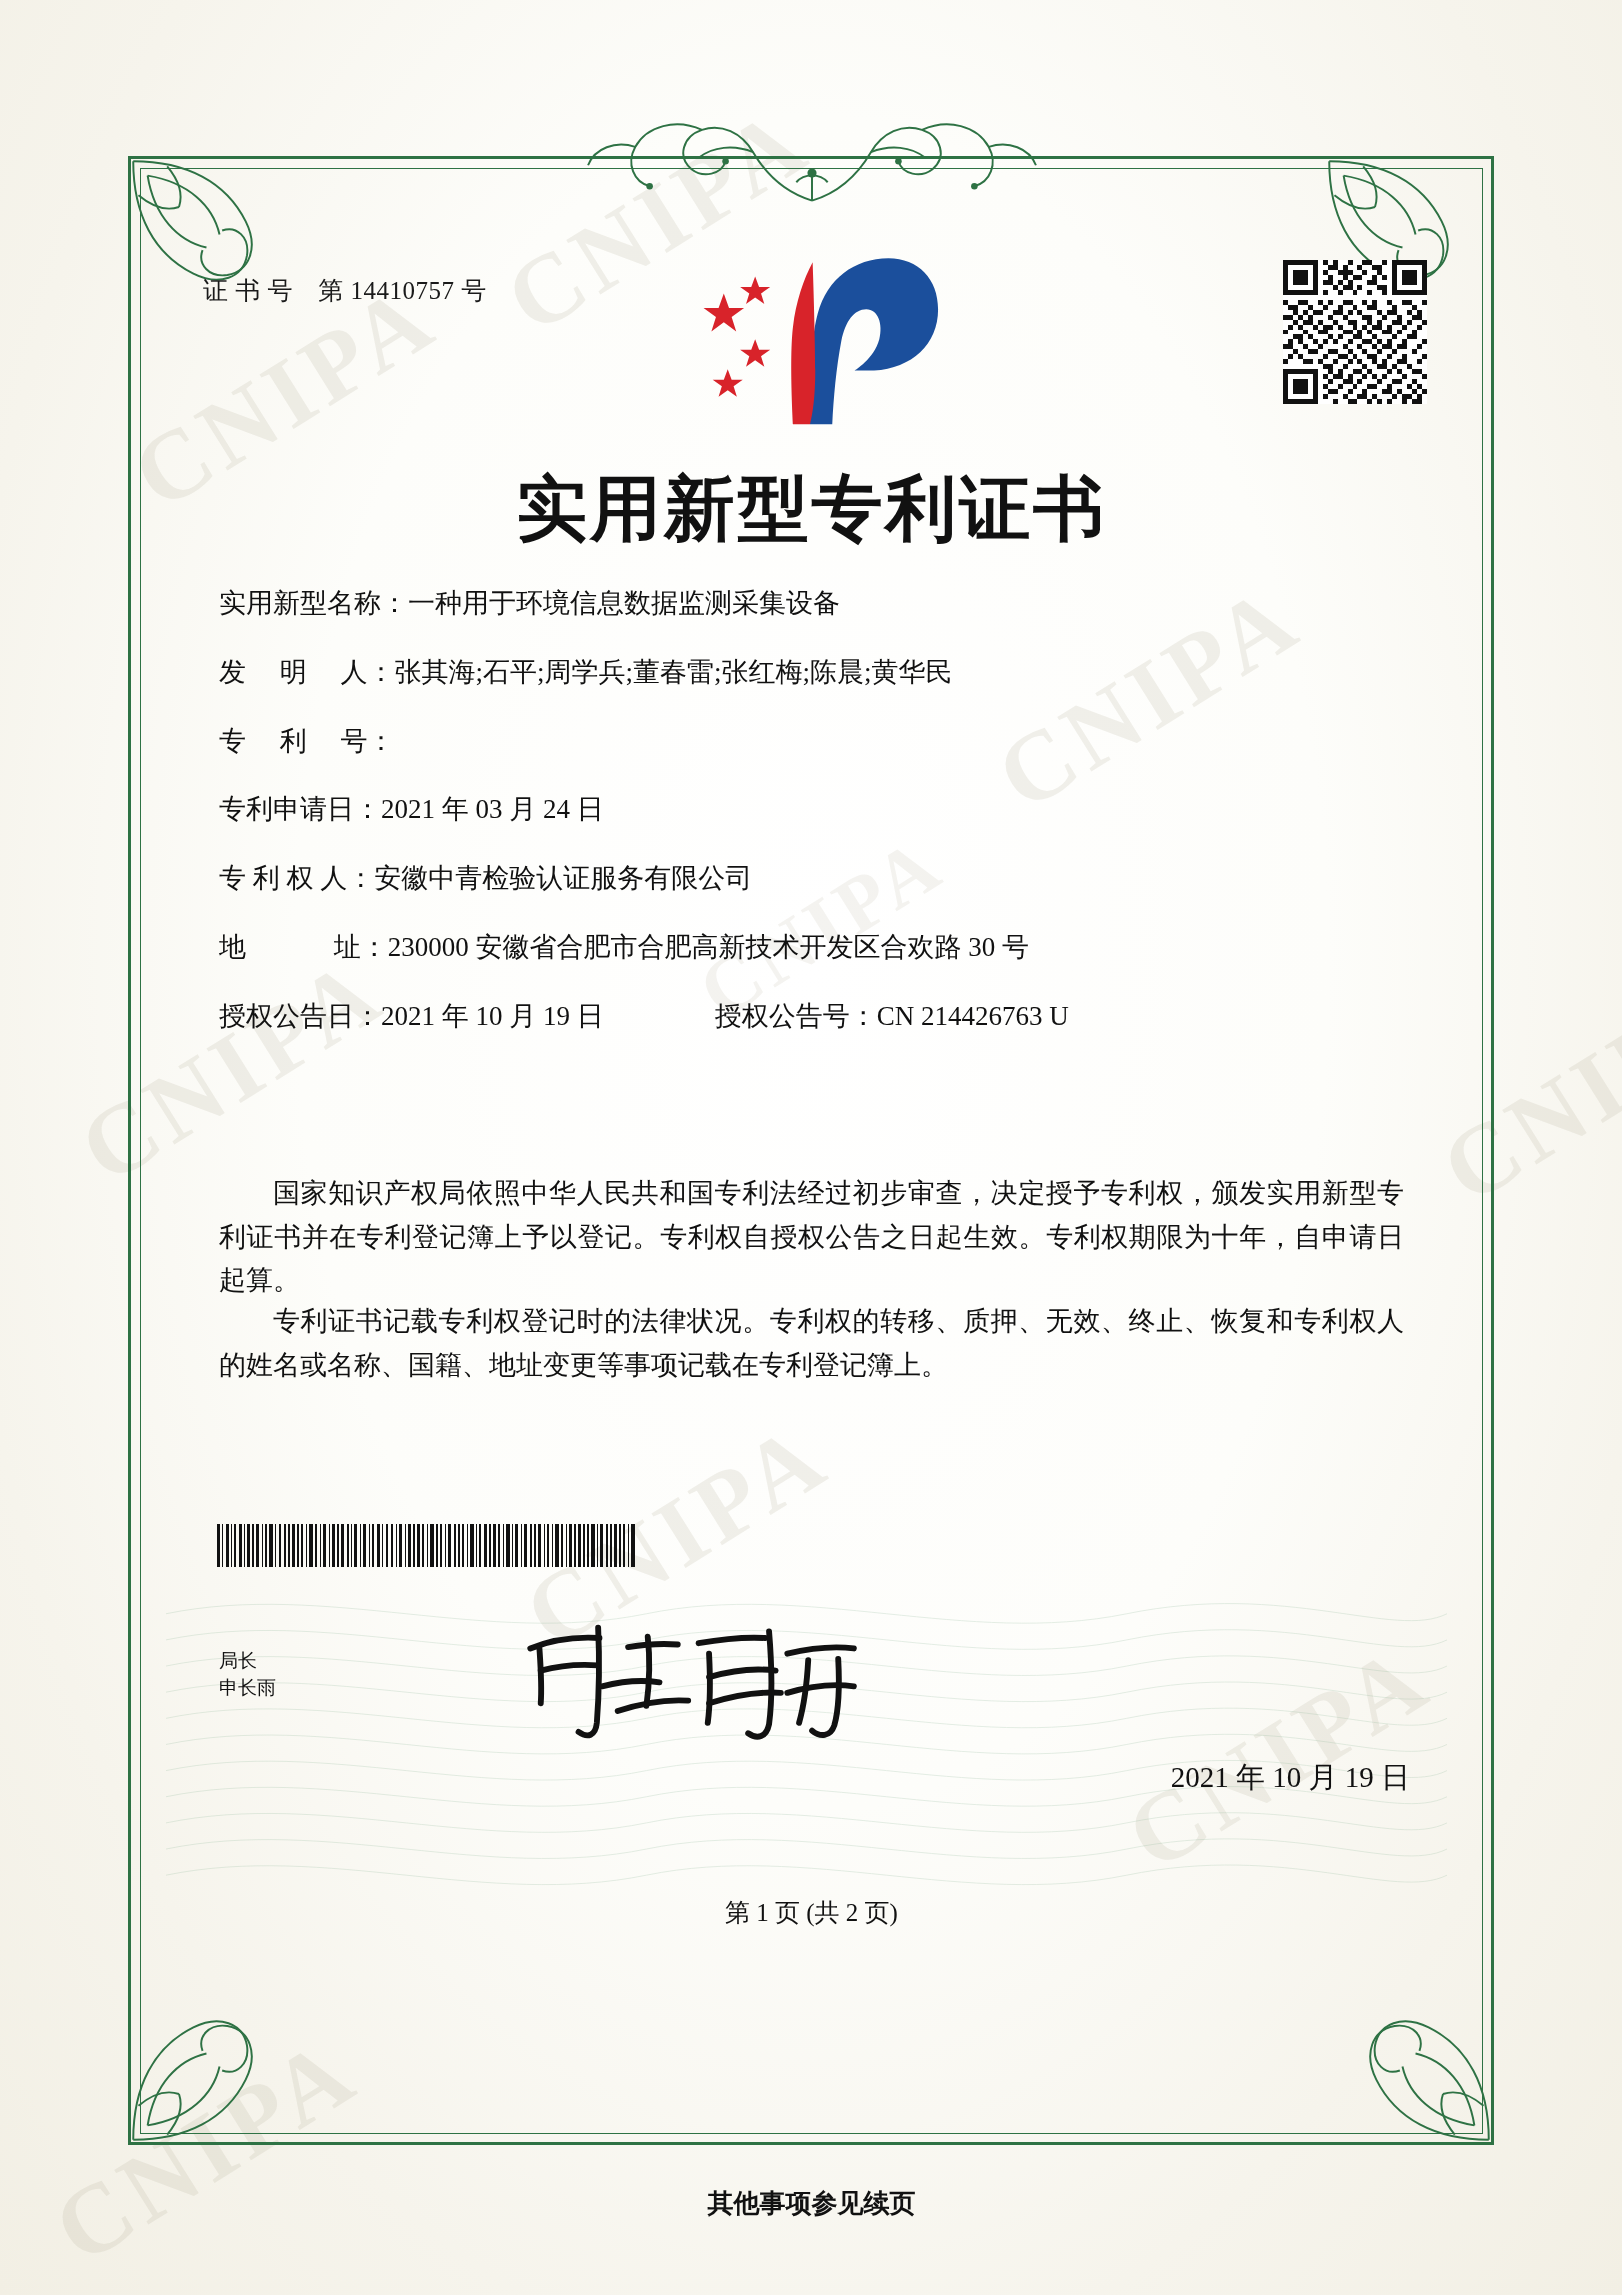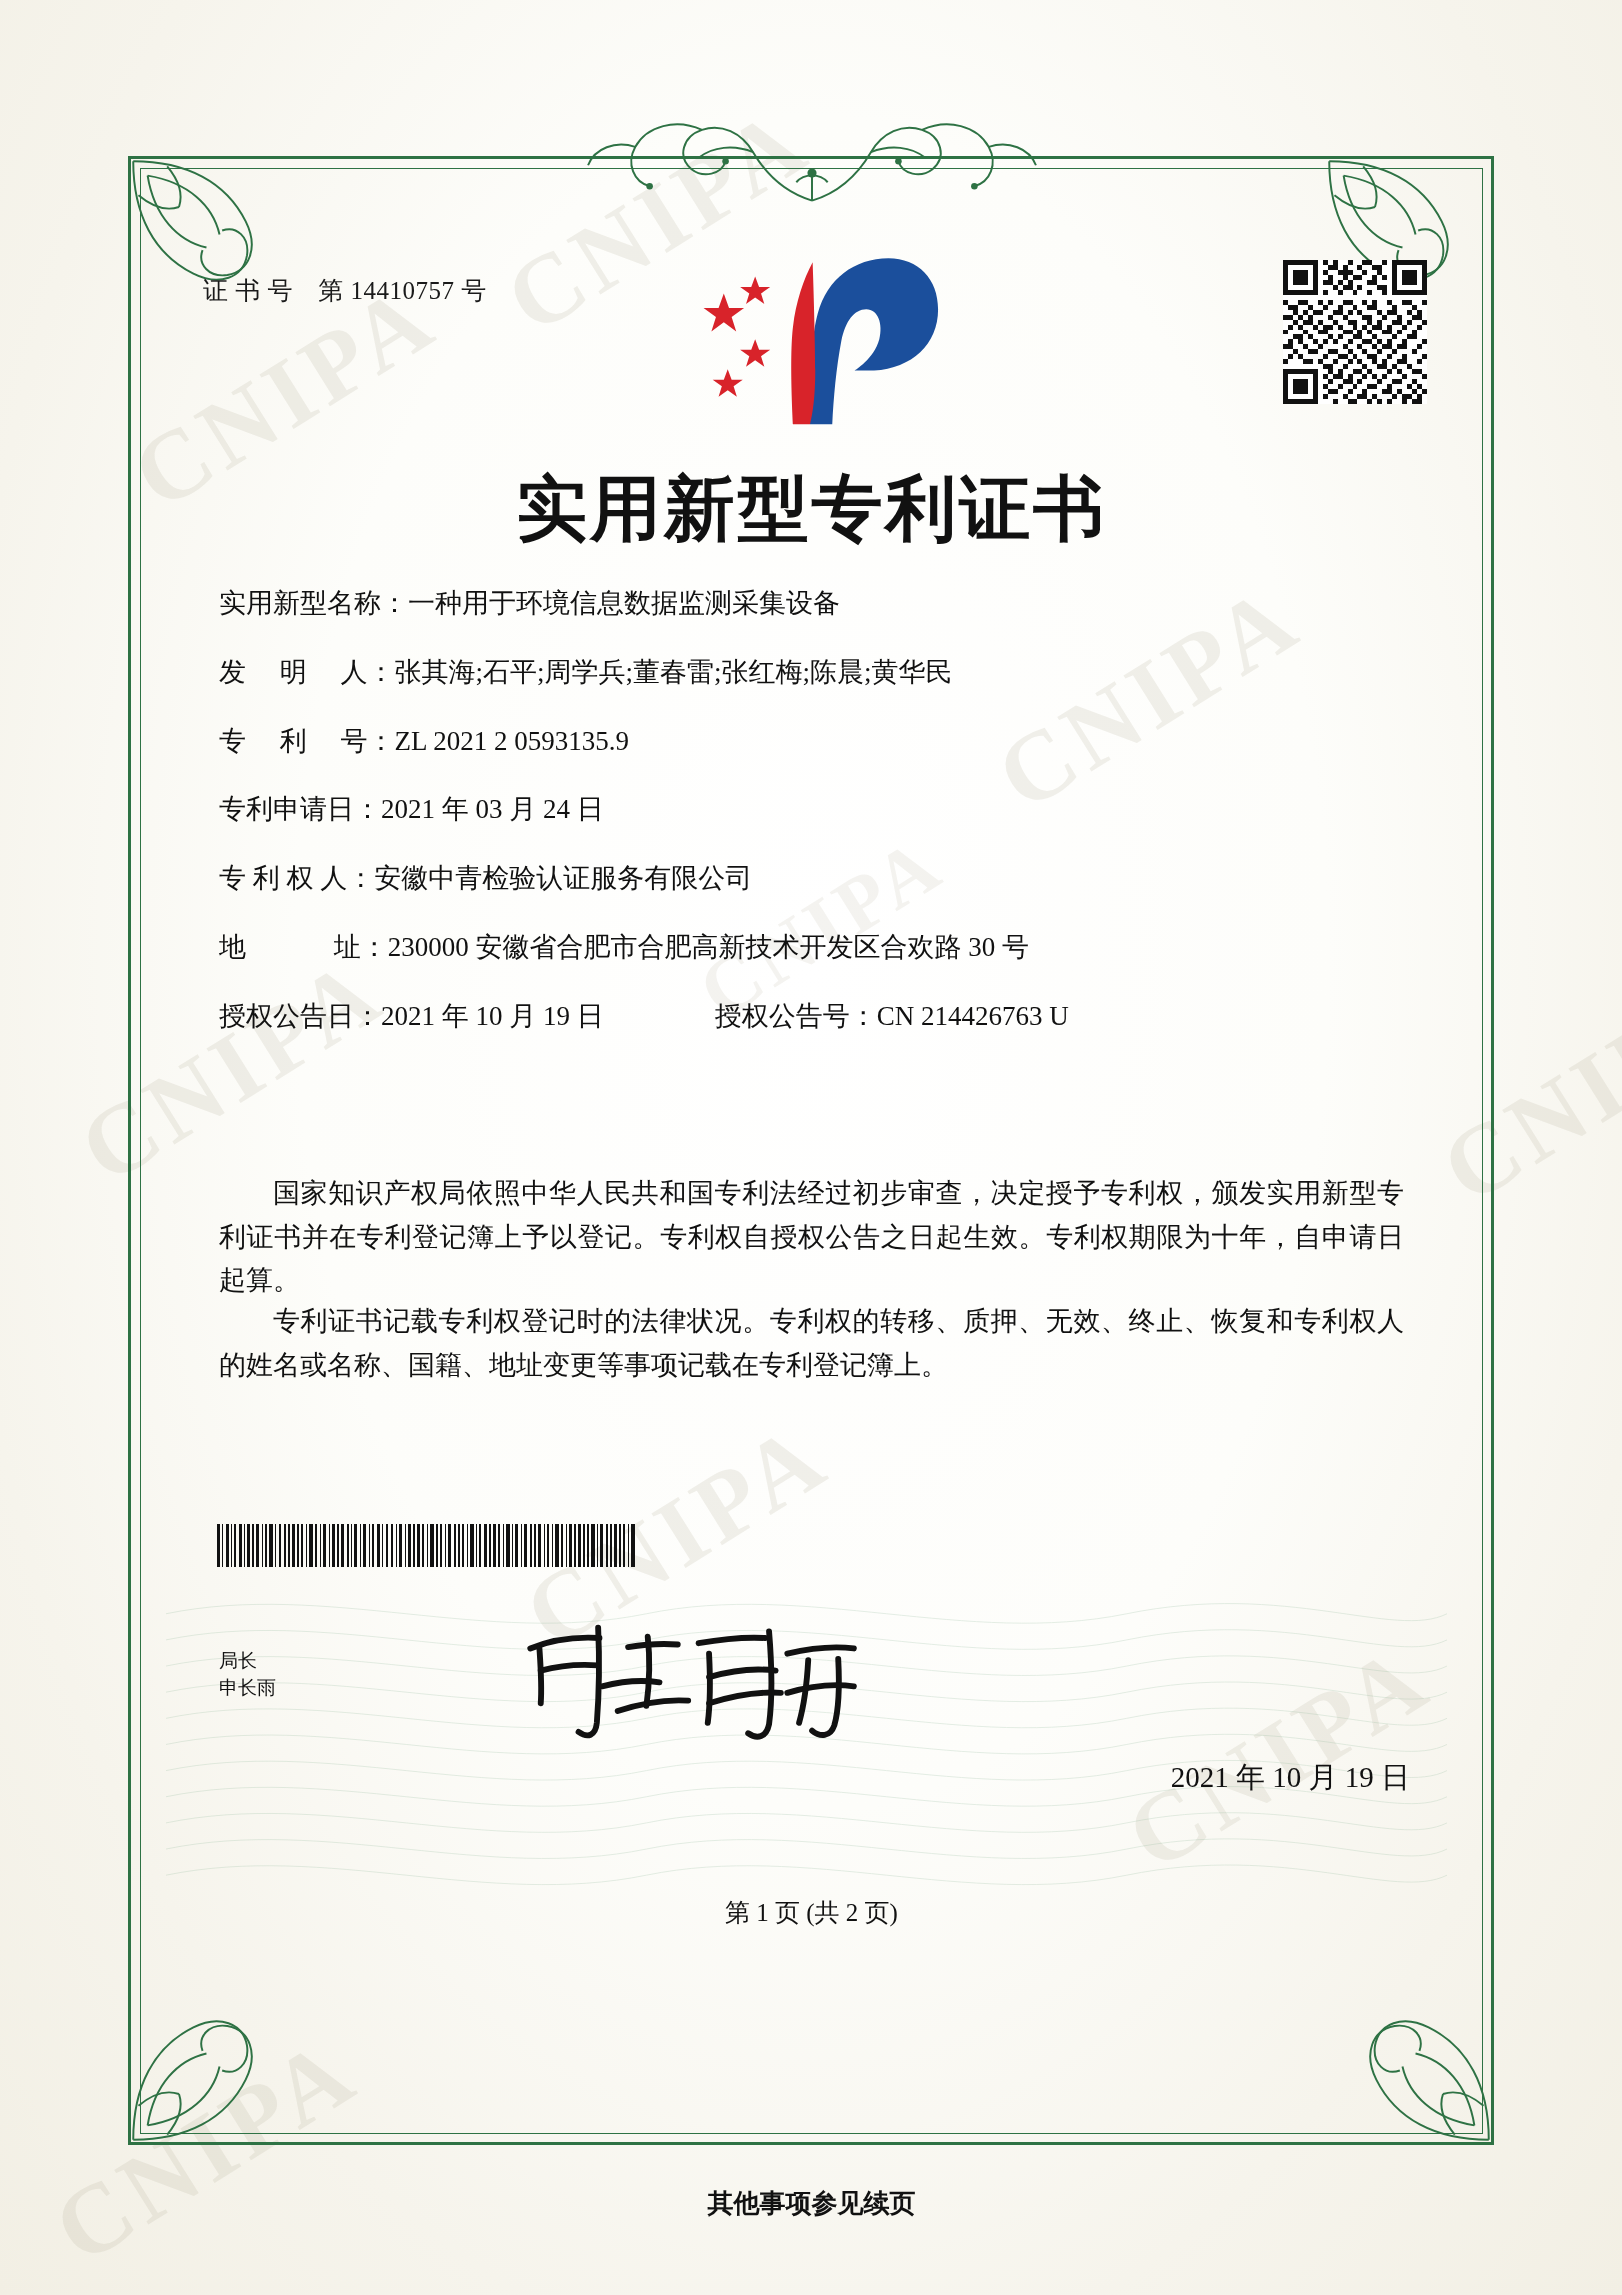--- a/index.html
+++ b/index.html
@@ -533,21 +533,20 @@
         <span class="field-value">一种用于环境信息数据监测采集设备</span>
       </div>
 
       <div class="field-row">
         <span class="field-label">发　 明 　人：</span>
         <span class="field-value">张其海;石平;周学兵;董春雷;张红梅;陈晨;黄华民</span>
       </div>
 
       <div class="field-row">
         <span class="field-label">专　 利　 号：</span>
-        <span class="field-value">ZL 2021 2 0593135.9</span>
       </div>
 
       <div class="field-row">
         <span class="field-label">专利申请日：</span>
         <span class="field-value">2021 年 03 月 24 日</span>
       </div>
 
       <div class="field-row">
         <span class="field-label">专 利 权 人：</span>
         <span class="field-value">安徽中青检验认证服务有限公司</span>

